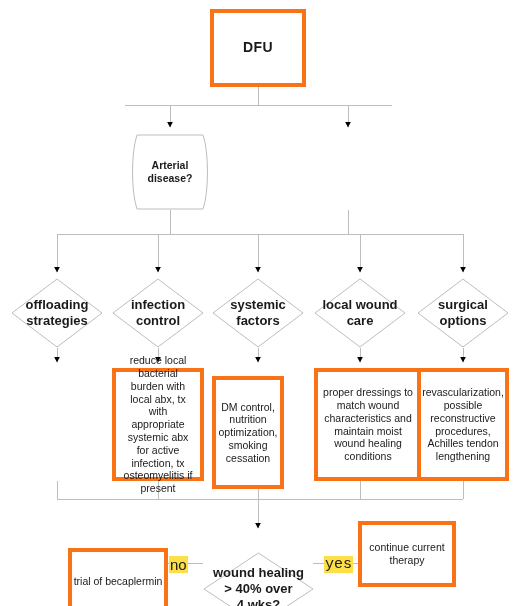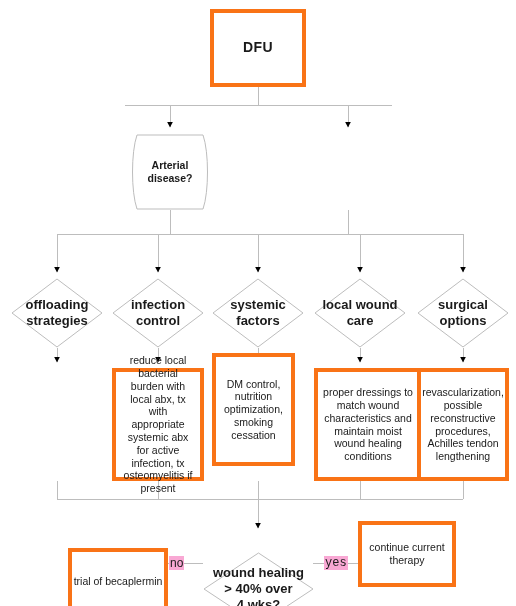--- a/index.html
+++ b/index.html
@@ -74,24 +74,24 @@
     color: #1a1a1a;
     line-height: 1.25;
     z-index: 3;
   }
   .diamond-label {
     font-size: 13px;
     font-weight: bold;
   }
   .edge-label {
     position: absolute;
-    font-size: 12px;
+    font-size: 15px;
     color: #1a1a1a;
     z-index: 3;
-    background: #f9a8d4;
+    background: #fde047;
     padding: 0 1px;
     text-align: right;
   }
 </style>
 </head>
 <body>
 
 <div id="canvas">
 
   <svg id="wires" viewBox="0 0 516 606" xmlns="http://www.w3.org/2000/svg">
@@ -186,21 +186,21 @@
     </svg>
     <div class="shape-label diamond-label" style="white-space:pre-line;">surgical
 options</div>
   </div>
 
 
   <div class="node rect rect-body" style="left:112px; top:368px; width:92px; height:113px;">
     <span>reduce local bacterial burden with local abx, tx with appropriate systemic abx for active infection, tx osteomyelitis if present</span>
   </div>
 
-  <div class="node rect rect-body" style="left:212px; top:353px; width:83px; height:113px;">
+  <div class="node rect rect-body" style="left:212px; top:376px; width:72px; height:113px;">
     <span>DM control, nutrition optimization, smoking cessation</span>
   </div>
 
   <div class="node rect rect-body" style="left:314px; top:368px; width:108px; height:113px;">
     <span>proper dressings to match wound characteristics and maintain moist wound healing conditions</span>
   </div>
 
   <div class="node rect rect-body" style="left:417px; top:368px; width:92px; height:113px;">
     <span>revascularization, possible reconstructive procedures, Achilles tendon lengthening</span>
   </div>

